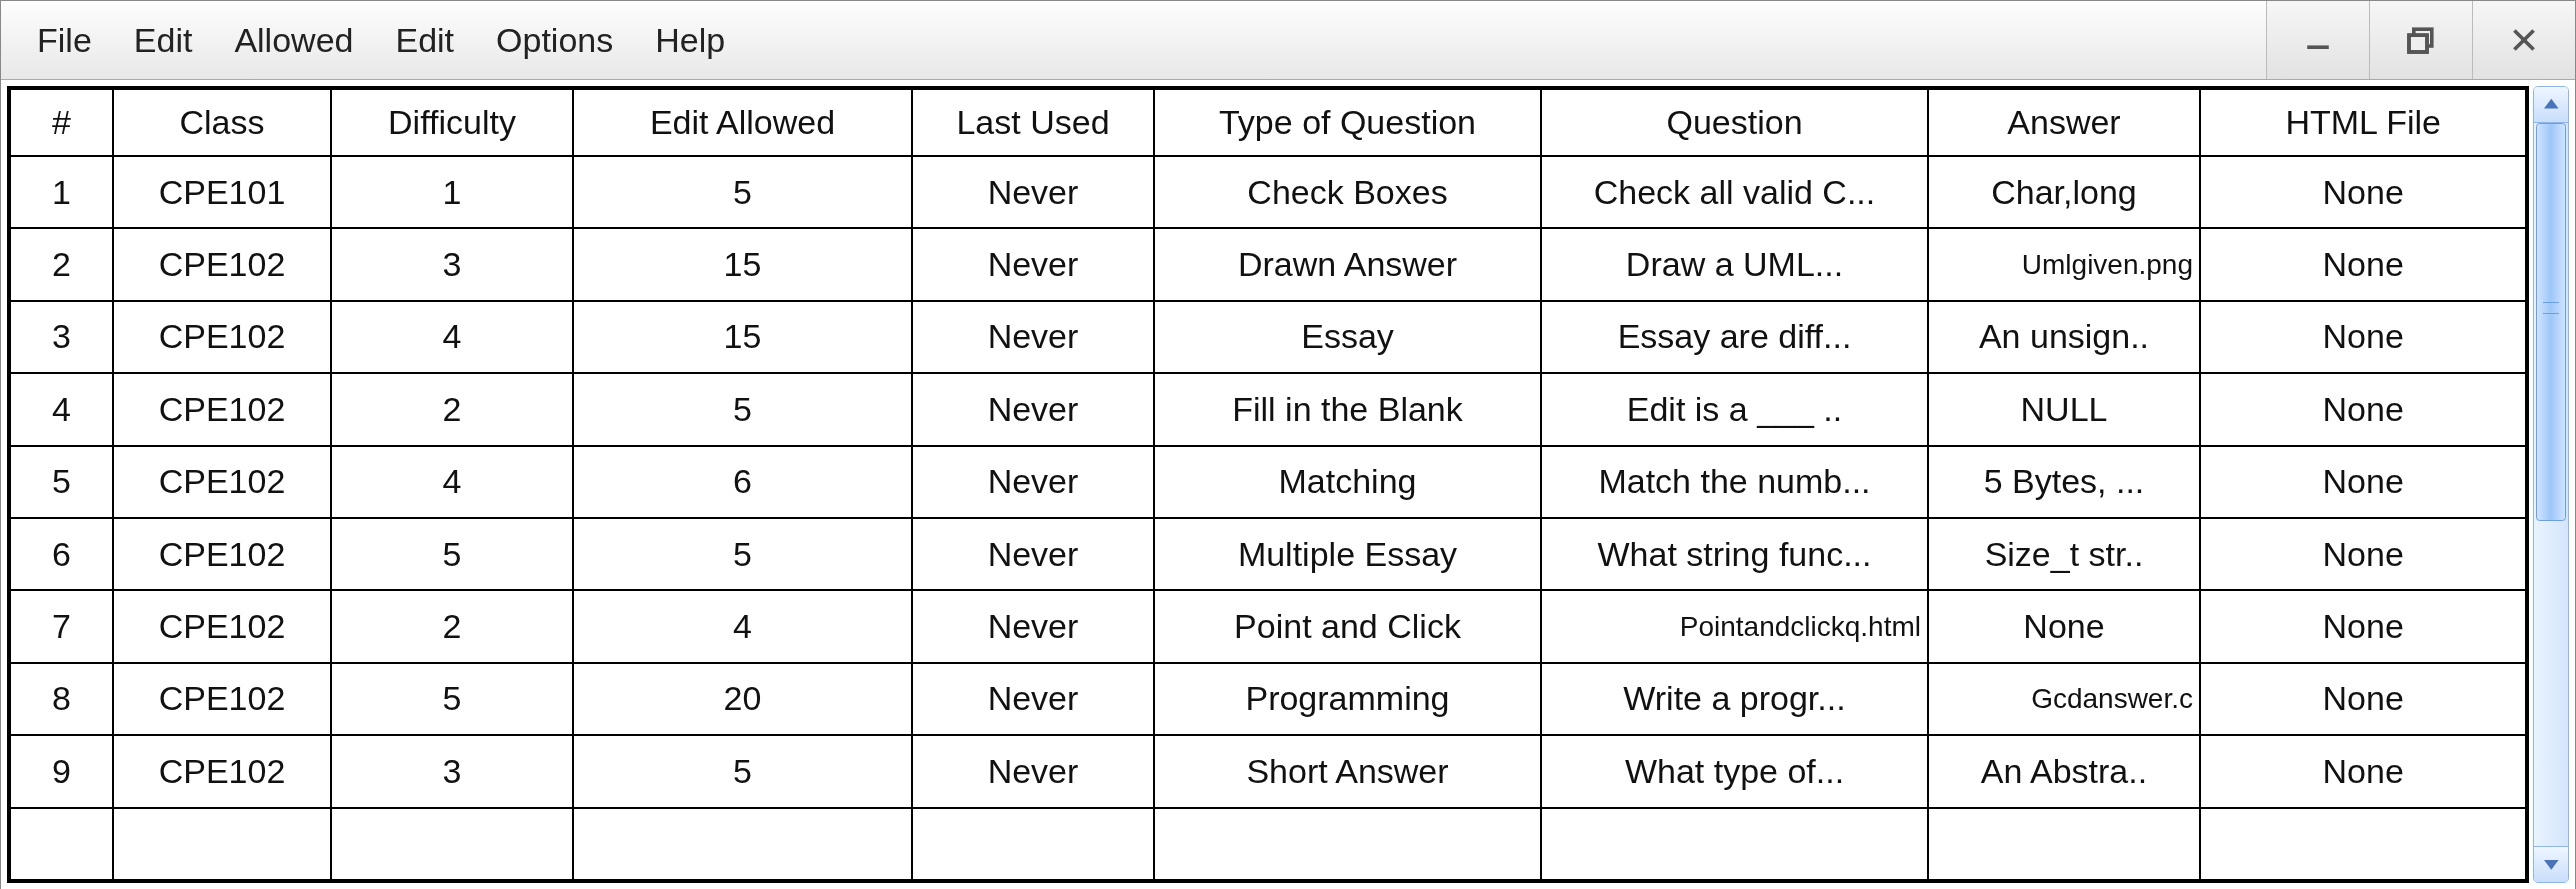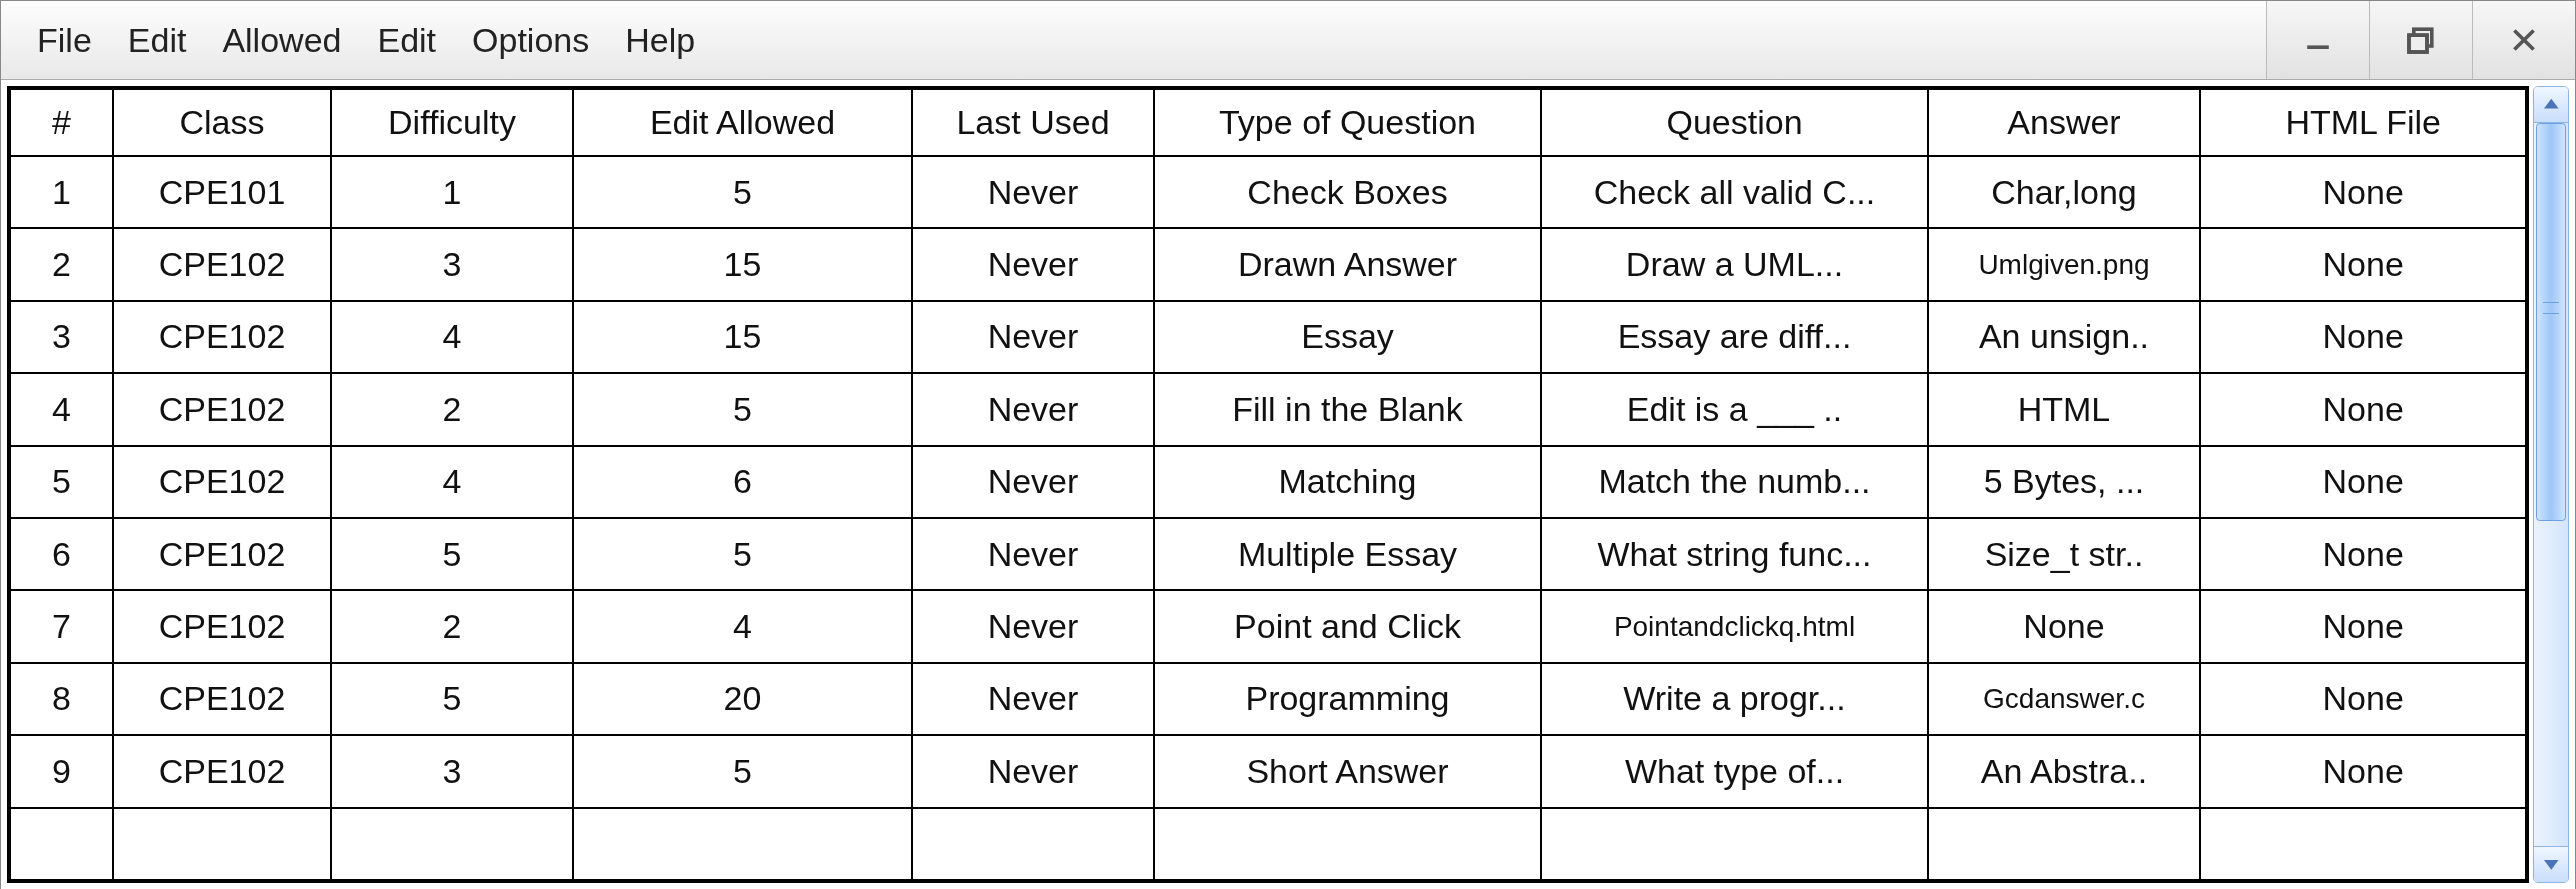--- a/index.html
+++ b/index.html
@@ -22,20 +22,21 @@
       background: linear-gradient(to bottom, #fdfdfd, #e8e8e8);
       display: flex;
       align-items: center;
       justify-content: space-between;
       border-bottom: 1.2px solid #aaa;
     }
     .menubar {
       display: flex;
       align-items: center;
       padding-left: 18px;
+      gap: 6px;
       font-size: 34px;
       color: #222;
     }
     .menu-item {
       padding: 6px 18px;
       cursor: default;
     }
     .window-controls {
       display: flex;
       height: 100%;
@@ -85,21 +86,21 @@
     }
     .col-num   { width: 103px; }
     .col-class { width: 218px; }
     .col-diff  { width: 242px; }
     .col-time  { width: 339px; }
     .col-last  { width: 242px; }
     .col-type  { width: 387px; }
     .col-q     { width: 387px; }
     .col-ans   { width: 272px; }
     .col-html  { width: auto; }
-    .small-text { font-size: 28px; }
+    .small-text { font-size: 28px; text-align: right; }
 
     .scrollbar {
       width: 36px;
       margin-left: 3.6px;
       display: flex;
       flex-direction: column;
       border: 1.2px solid #8fb5e6;
       border-radius: 4.8px;
       background: linear-gradient(to right, #eaf3fd, #d3e5fb);
     }
@@ -237,21 +238,21 @@
               <td>None</td>
             </tr>
             <tr>
               <td>4</td>
               <td>CPE102</td>
               <td>2</td>
               <td>5</td>
               <td>Never</td>
               <td>Fill in the Blank</td>
               <td>Edit is a ___ ..</td>
-              <td>HTML</td>
+              <td>NULL</td>
               <td>None</td>
             </tr>
             <tr>
               <td>5</td>
               <td>CPE102</td>
               <td>4</td>
               <td>6</td>
               <td>Never</td>
               <td>Matching</td>
               <td>Match the numb...</td>

